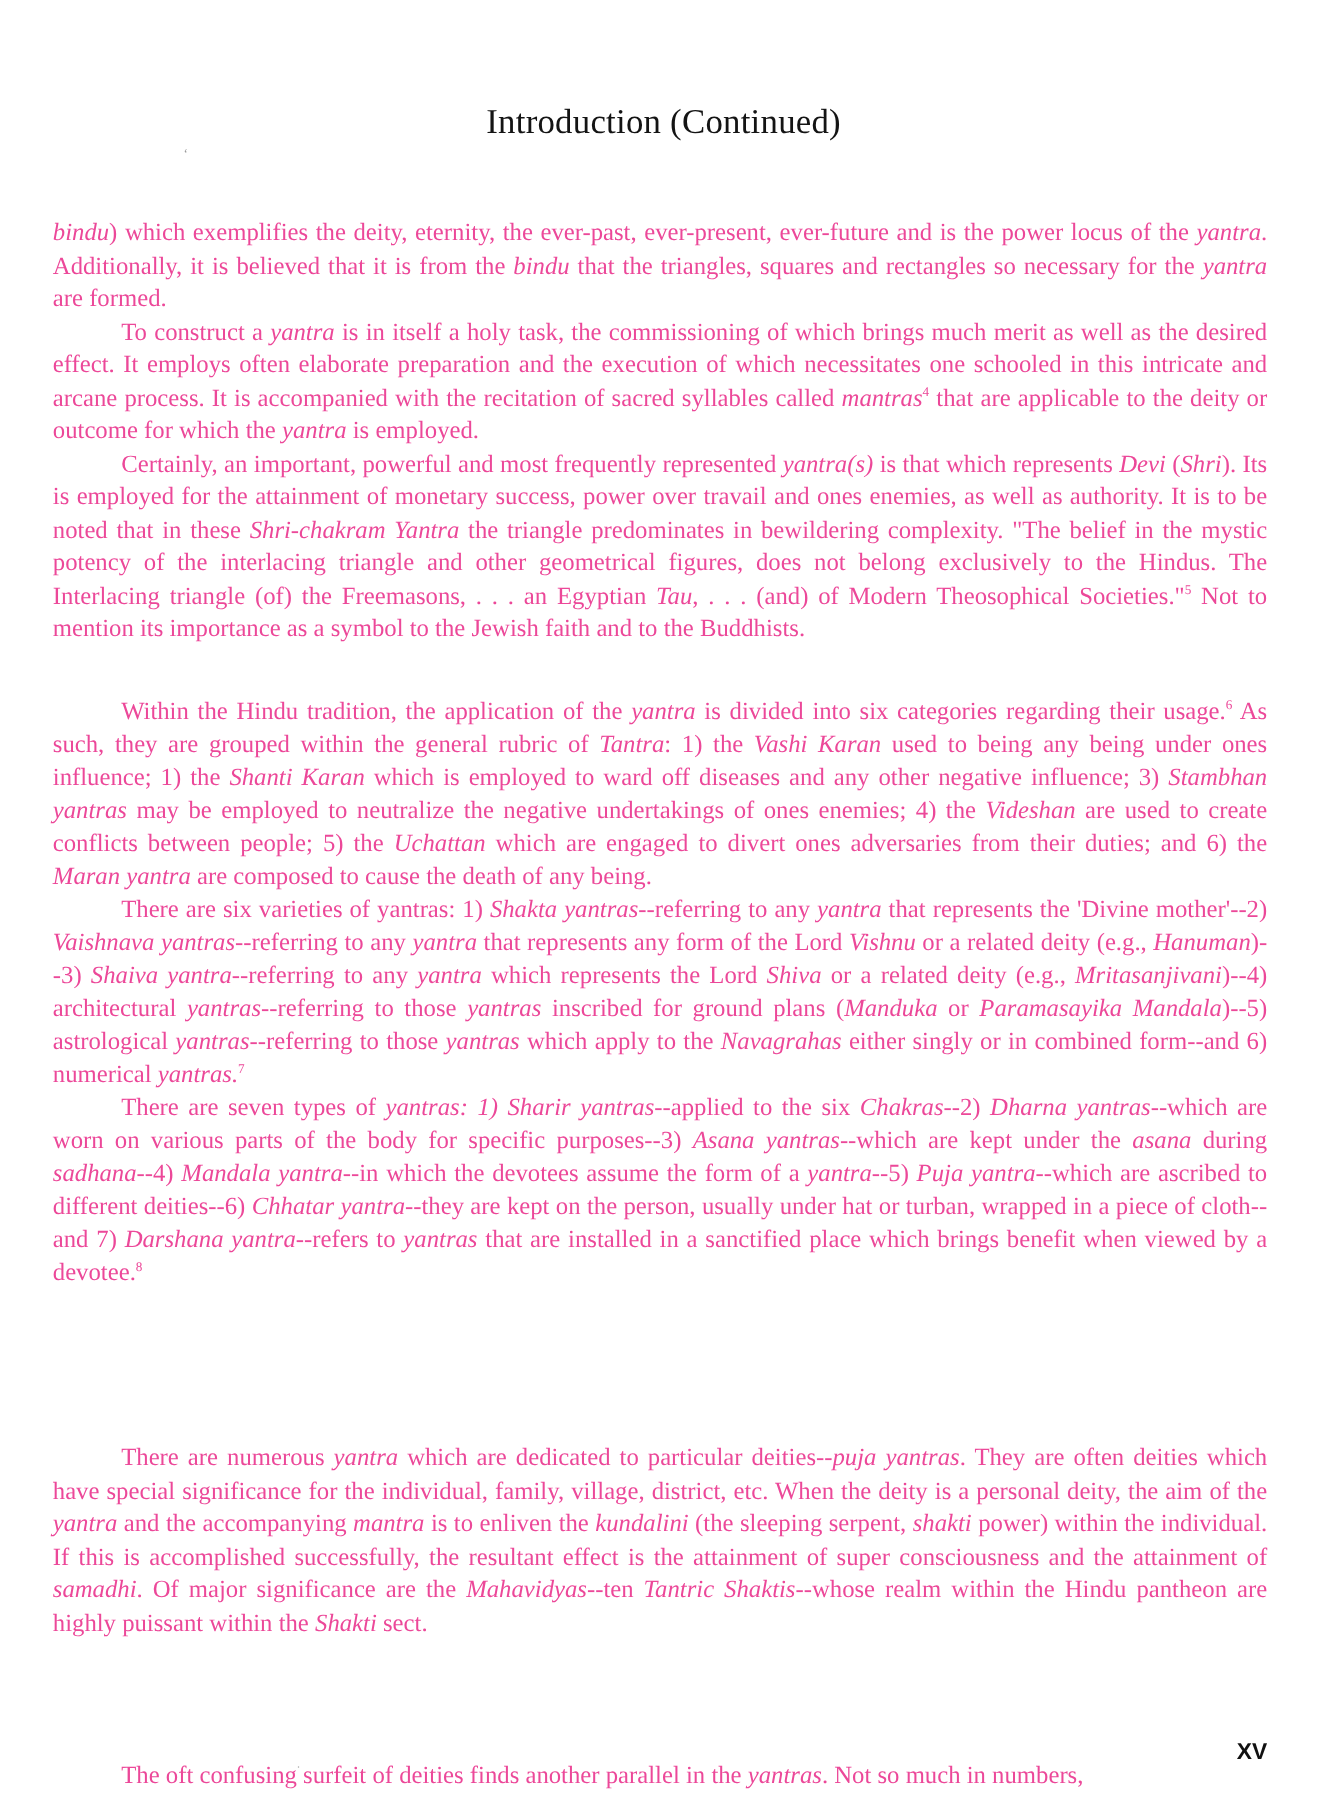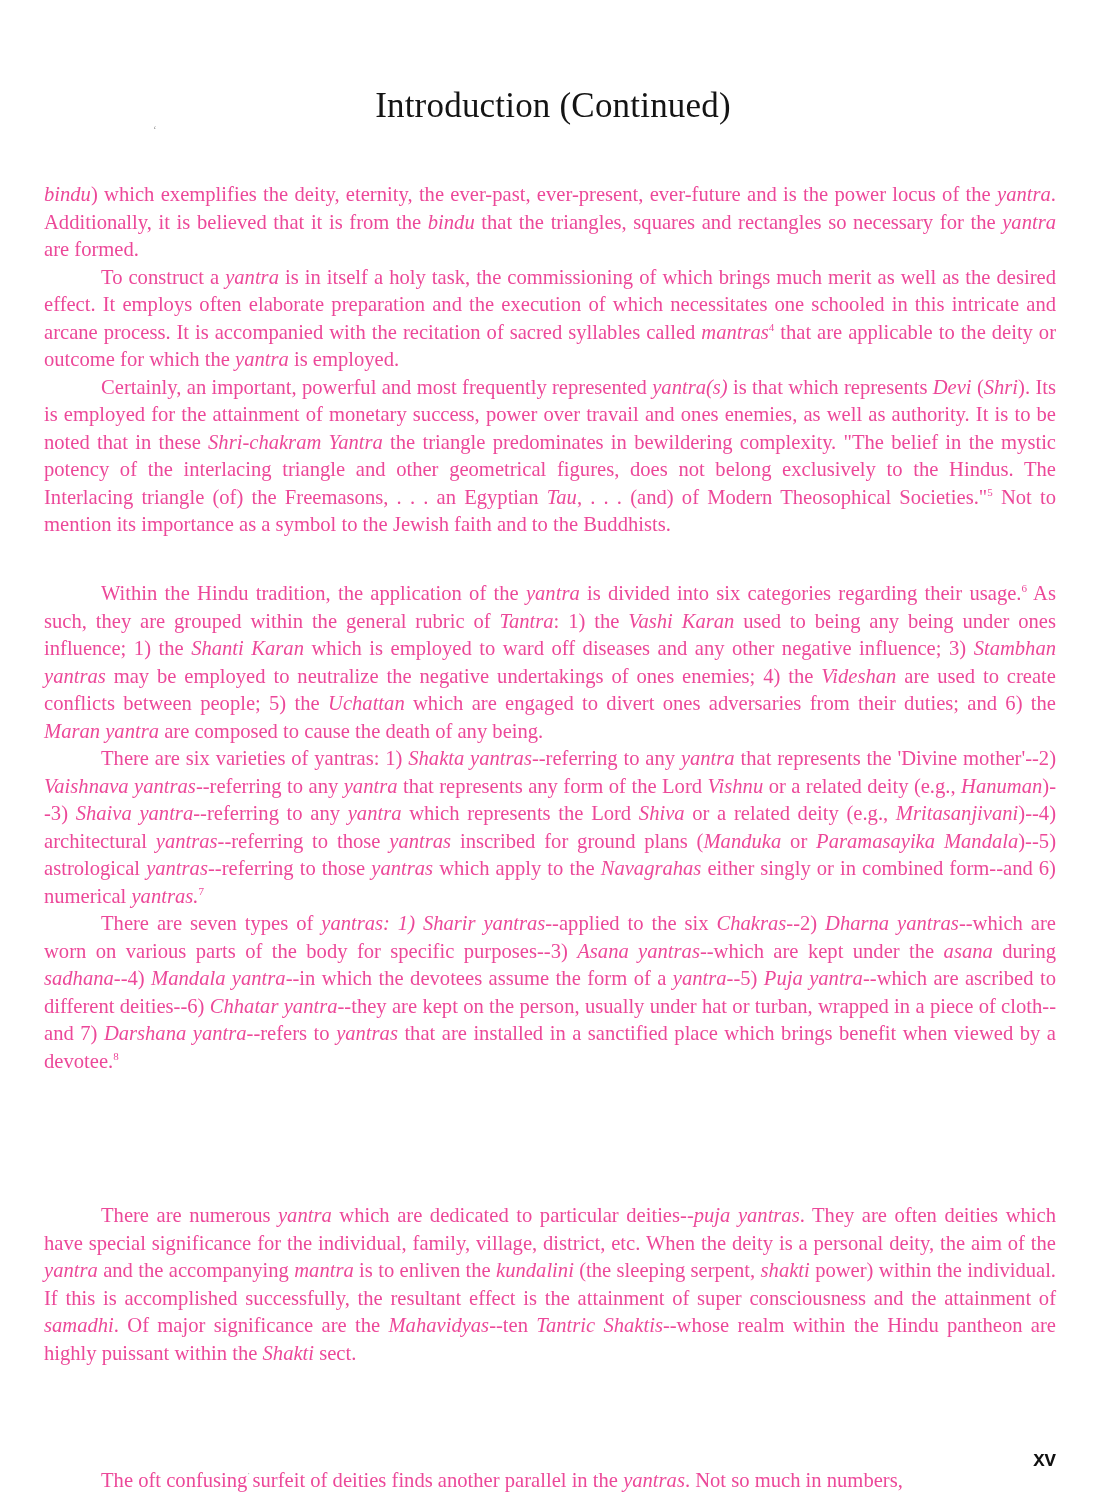--- a/index.html
+++ b/index.html
@@ -1,42 +1,42 @@
 <!DOCTYPE html>
 <html><head>
   <meta charset="utf-8">
   <style>
     html, body { margin: 0; padding: 0; background: #ffffff; }
     body { width: 1106px; height: 1498px; position: relative; overflow: hidden; color: #1a1a1a; }
     .page-title {
       position: absolute; left: 0; right: 0; top: 86px;
       text-align: center;
       font-family: "Liberation Serif", serif;
-      font-size: 35px; letter-spacing: 0.2px;
+      font-size: 29px; letter-spacing: 0.2px;
       color: #141414;
     }
     .stray-mark { position: absolute; left: 153px; top: 123px; font-family: "Liberation Serif", serif; font-size: 11px; color: #999; }
     .stray-dot { position: absolute; left: 247px; top: 1468px; font-family: "Liberation Serif", serif; font-size: 10px; color: #aaa; }
     .body-text {
       position: absolute; left: 44px; width: 1012px;
       font-family: "Liberation Serif", serif;
       font-size: 20.6px; line-height: 27.5px;
       text-align: justify; color: #ec4899;
     }
     .para { margin: 0; text-align: justify; }
     .para.indent { text-indent: 57px; }
     .para i { font-style: italic; }
     .para sup { font-size: 11px; line-height: 0; vertical-align: 8px; }
     .block1 { top: 181px; }
     .block2 { top: 580px; }
     .block3 { top: 1202px; }
     .block4 { top: 1423px; margin-top: 44px; }
     .page-number {
       position: absolute; right: 50px; top: 1450px;
-      font-family: Liberation Mono, monospace;
+      font-family: Liberation Sans, sans-serif;
       font-weight: bold; font-size: 19px; color: #111;
     }
   </style>
 </head>
 <body>
 
 <div class="page-title">Introduction (Continued)</div>
 <div class="stray-mark">‘</div>
 
 <div class="body-text block1">

